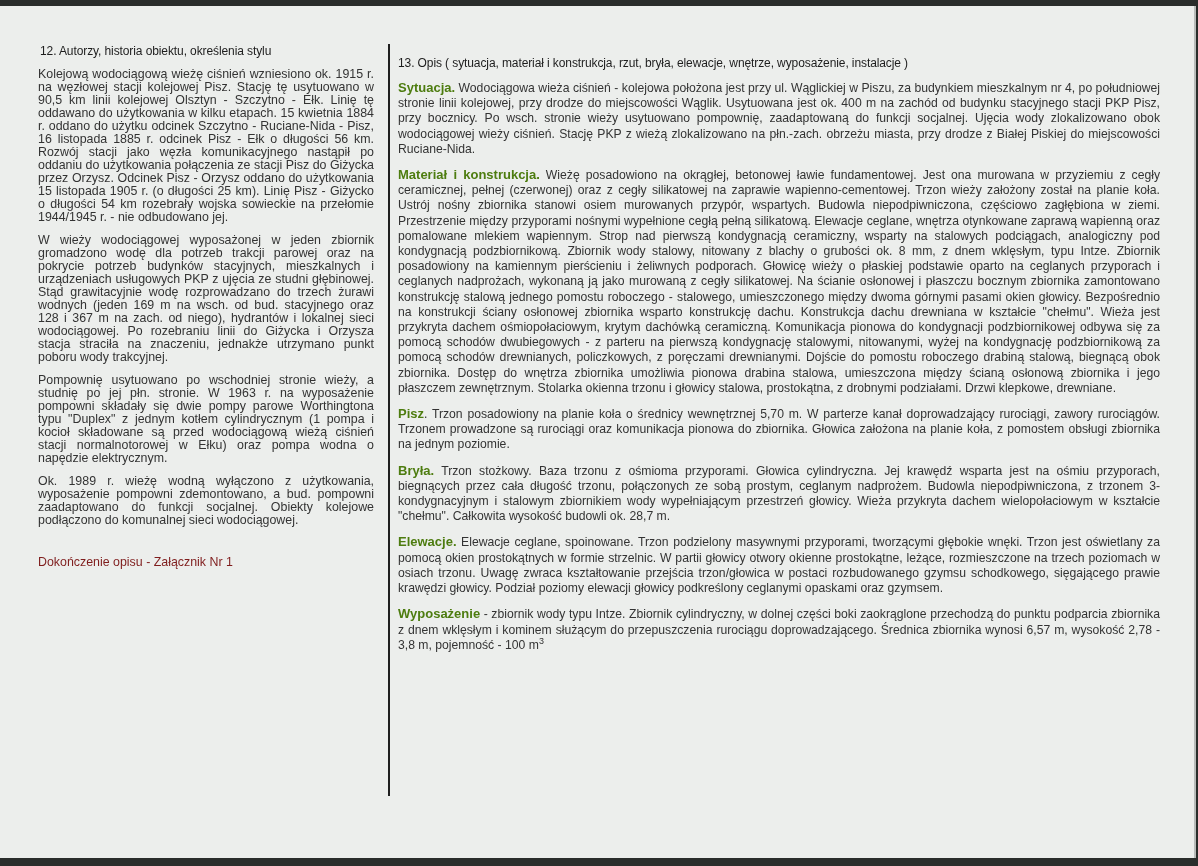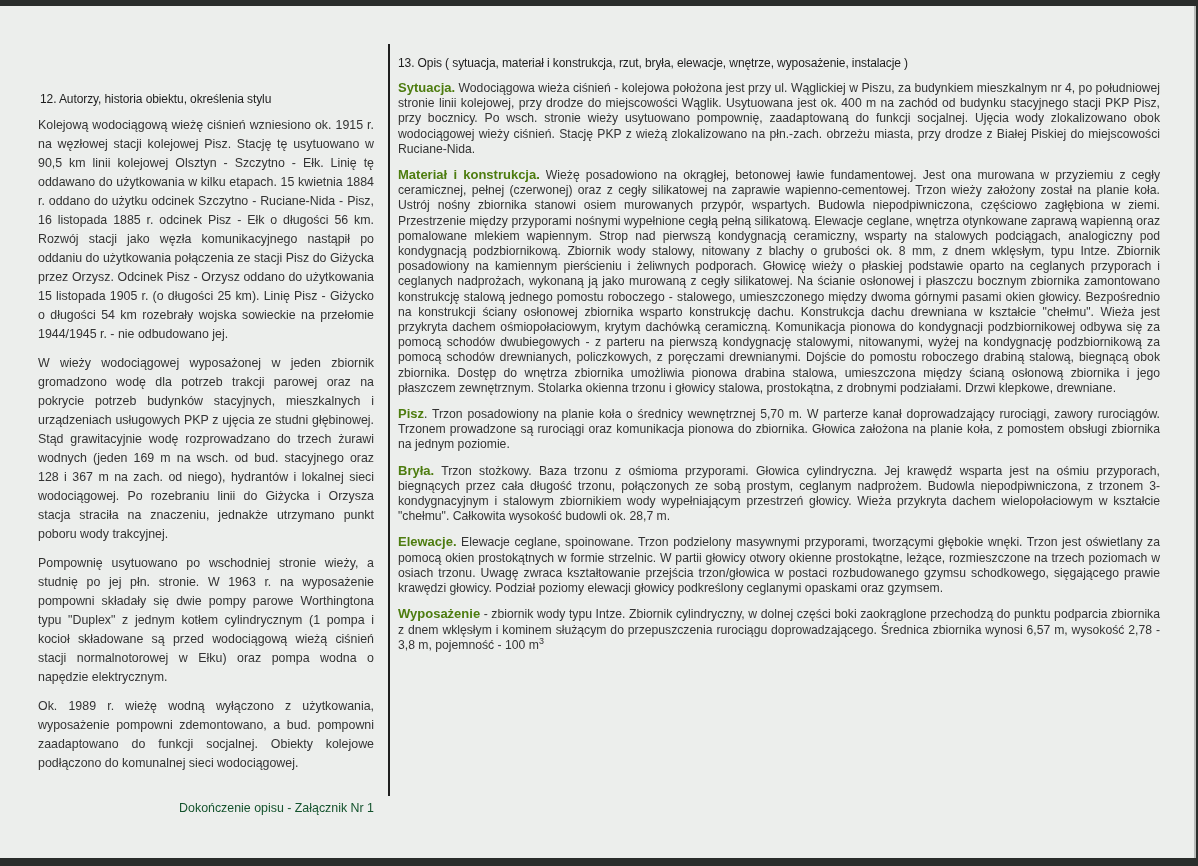--- a/index.html
+++ b/index.html
@@ -13,38 +13,38 @@
   .sheet {
     position:absolute; left:0; top:6px; width:1194px; height:852px;
     background:#eceeec;
     border-right:2px solid #b9bcba;
   }
   .divider {
     position:absolute; left:388px; top:38px; width:2px; height:752px;
     background:#1f1f1f;
   }
   .col-left {
-    position:absolute; left:38px; top:38px; width:336px;margin-top:48px;
+    position:absolute; left:38px; top:38px; width:336px;
   }
   .col-right {
     position:absolute; left:398px; top:50px; width:762px;
   }
   .heading {
     font-size:12px; color:#1d1d1d; margin:0 0 10px 0;
     letter-spacing:-0.1px;
   }
   .col-left .heading { margin-left:2px; }
   .para {
-    font-size:12.4px; line-height:19px; text-align:justify;
+    font-size:12.4px; line-height:13px; text-align:justify;
     margin:0 0 10px 0; color:#333;
   }
   .col-right .para { font-size:12.2px; line-height:15.2px; }
   .lead { font-weight:bold; color:#4d7c0f; font-size:13px; }
   .footer-note {
-    font-size:12.4px; text-align:right; margin-top:28px; color:#14532d;
+    font-size:12.4px; text-align:left; margin-top:28px; color:#7f1d1d;
   }
   sup { font-size:9px; line-height:0; }
 </style>
 </head>
 <body>
 
 <div class="sheet">
 
   <div class="col-left">
     <div class="heading">12. Autorzy, historia obiektu, określenia stylu</div>

